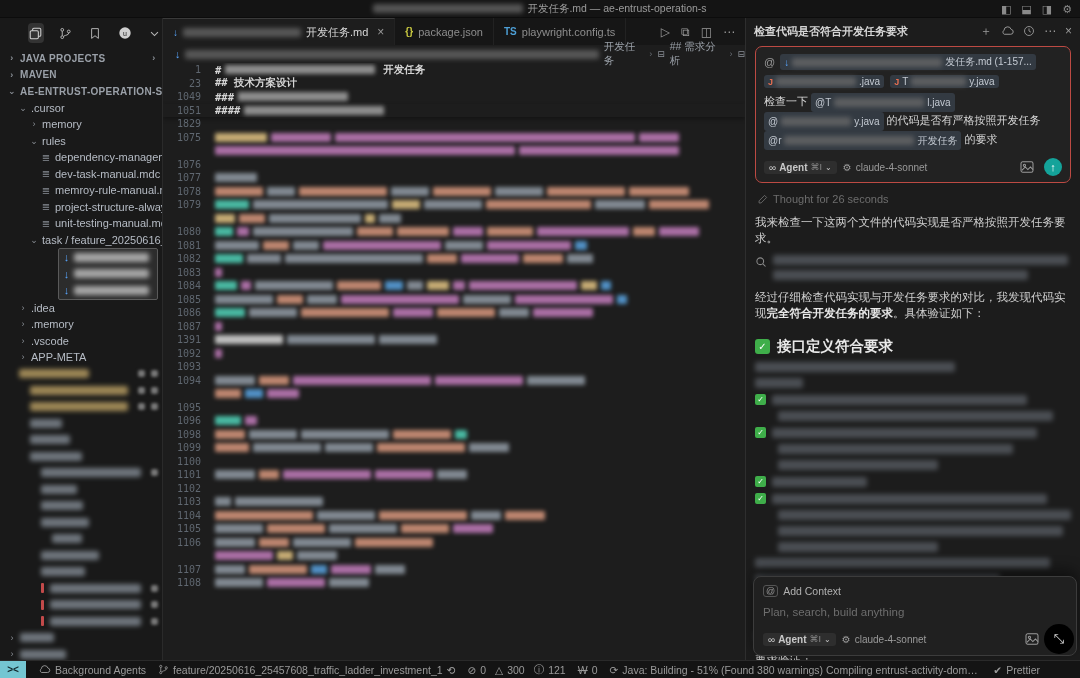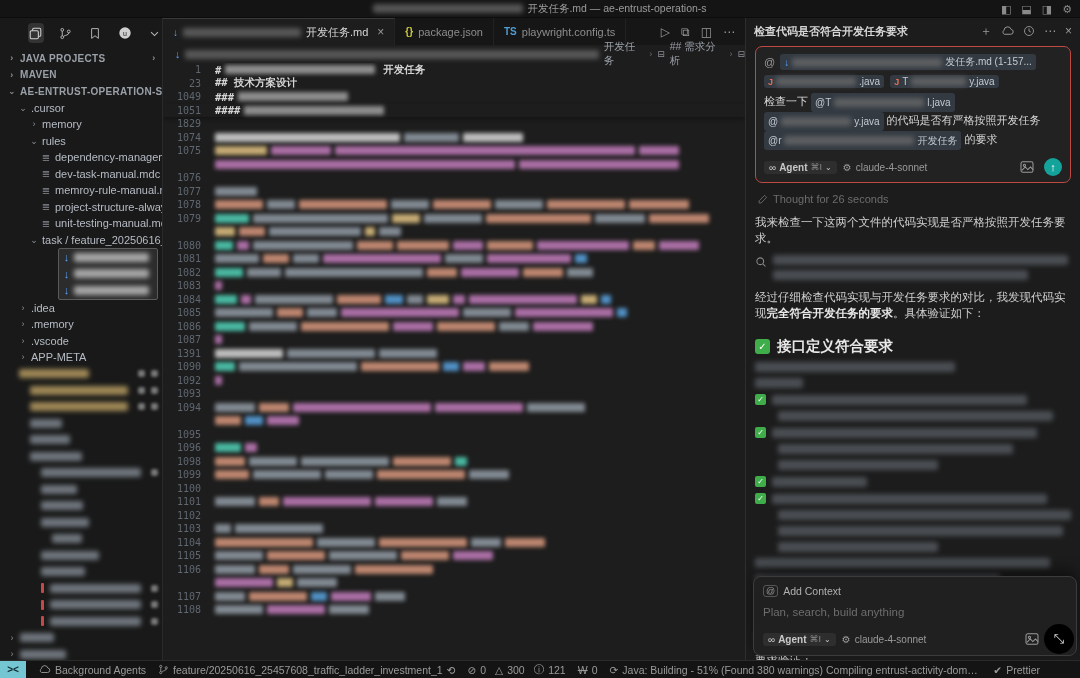--- a/index.html
+++ b/index.html
@@ -384,26 +384,20 @@
           </div>
           <div class="cline sticky">
             <span class="gut">1051</span>
             <span class="codetext mdhead">#### </span>
             <span class="seg" style="width:140px;background:#9a9a9a;margin-left:4px"></span>
           </div>
           <div class="cline">
             <span class="gut">1829</span>
           </div>
           <div class="cline">
-            <span class="gut">1074</span>
-            <span class="seg" style="width:185px;background:#cfcfcf"></span>
-            <span class="seg" style="width:55px;background:#8b949e"></span>
-            <span class="seg" style="width:60px;background:#cfcfcf"></span>
-          </div>
-          <div class="cline">
             <span class="gut">1075</span>
             <span class="seg" style="width:52px;background:#d7ba7d"></span>
             <span class="seg" style="width:60px;background:#b977b3"></span>
             <span class="seg" style="width:300px;background:#b977b3"></span>
             <span class="seg" style="width:40px;background:#b977b3"></span>
           </div>
           <div class="cline">
             <span class="gut"></span>
             <span class="seg" style="width:300px;background:#b977b3"></span>
             <span class="seg" style="width:160px;background:#b977b3"></span>
@@ -517,29 +511,20 @@
           </div>
           <div class="cline">
             <span class="gut">1087</span>
             <span class="seg" style="width:7px;background:#b977b3"></span>
           </div>
           <div class="cline">
             <span class="gut">1391</span>
             <span class="seg" style="width:68px;background:#cfcfcf"></span>
             <span class="seg" style="width:88px;background:#8b949e"></span>
             <span class="seg" style="width:58px;background:#8b949e"></span>
-          </div>
-          <div class="cline">
-            <span class="gut">1090</span>
-            <span class="seg" style="width:20px;background:#4ec9b0"></span>
-            <span class="seg" style="width:118px;background:#8b949e"></span>
-            <span class="seg" style="width:78px;background:#ce9178"></span>
-            <span class="seg" style="width:16px;background:#569cd6"></span>
-            <span class="seg" style="width:22px;background:#b977b3"></span>
-            <span class="seg" style="width:40px;background:#ce9178"></span>
           </div>
           <div class="cline">
             <span class="gut">1092</span>
             <span class="seg" style="width:7px;background:#b977b3"></span>
           </div>
           <div class="cline">
             <span class="gut">1093</span>
           </div>
           <div class="cline">
             <span class="gut">1094</span>

